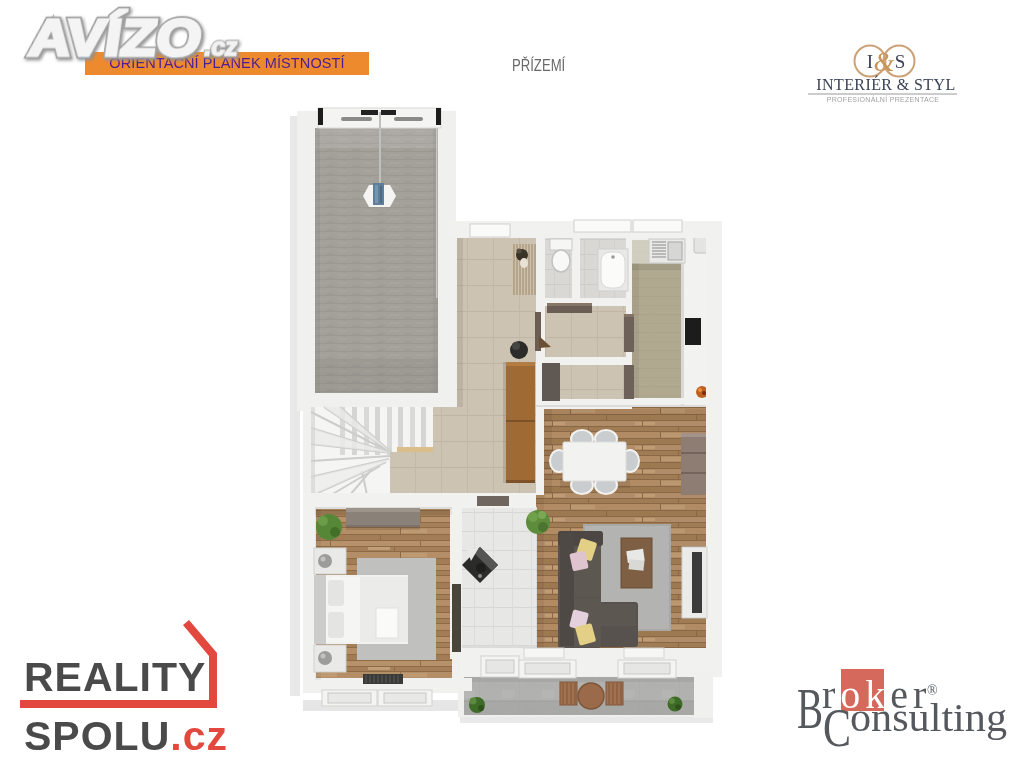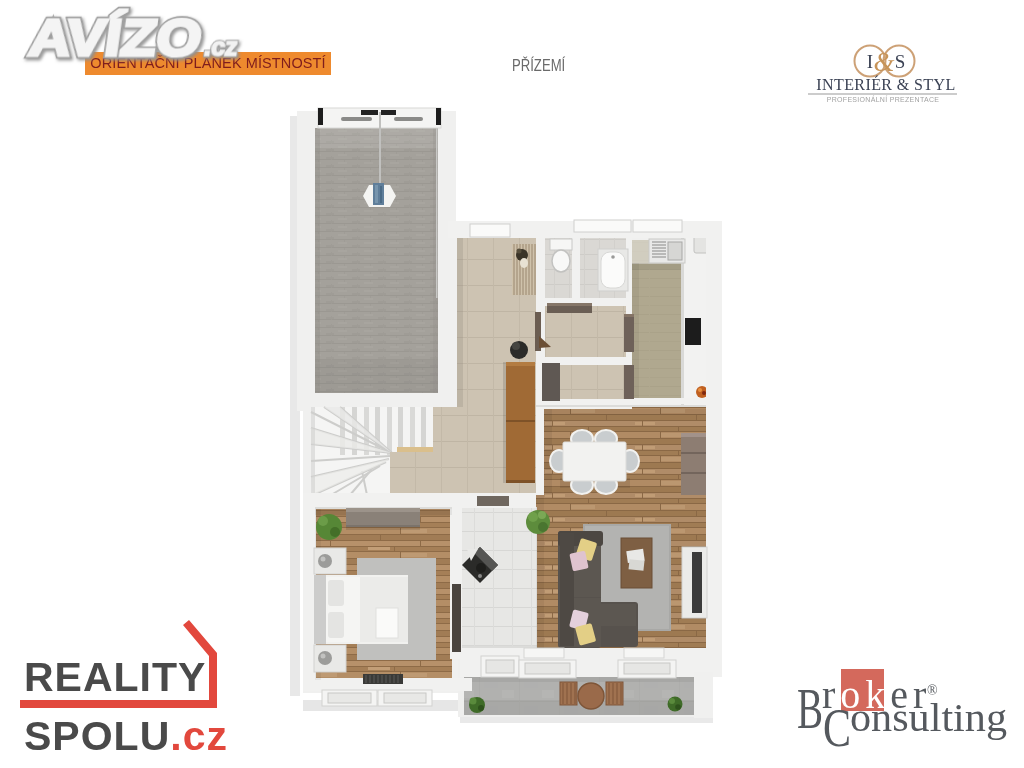--- a/index.html
+++ b/index.html
@@ -1,19 +1,19 @@
 <!DOCTYPE html>
 <html><head>
 <meta charset="utf-8">
 <style>
 html,body{margin:0;padding:0;background:#fff;}
 #page{position:relative;width:1024px;height:768px;background:#ffffff;overflow:hidden;font-family:"Liberation Sans",sans-serif;}
 .abs{position:absolute;}
 
-.banner{position:absolute;z-index:2;left:85px;top:52px;width:246px;height:23px;background:#ee8a2e;color:#7f1d1d;font-size:14.5px;line-height:23px;text-align:center;letter-spacing:0.1px;}
+.banner{position:absolute;z-index:2;left:85px;top:52px;width:284px;height:23px;background:#ee8a2e;color:#4c1d95;font-size:14.5px;line-height:23px;text-align:center;letter-spacing:0.1px;}
 .prizemi{position:absolute;left:512px;top:58px;font-size:16px;line-height:16px;color:#6a6a6a;transform:scale(0.82,1);transform-origin:0 0;}
 </style>
 </head>
 <body>
 <div id="page">
 
 <svg class="abs" style="left:0;top:0;z-index:3" width="280" height="100" viewBox="0 0 280 100">
 <defs>
 <filter id="avshadow" x="-30%" y="-30%" width="160%" height="160%">
 <feDropShadow dx="1.8" dy="1.8" stdDeviation="1.4" flood-color="#8f8f8f" flood-opacity="0.9"></feDropShadow>

